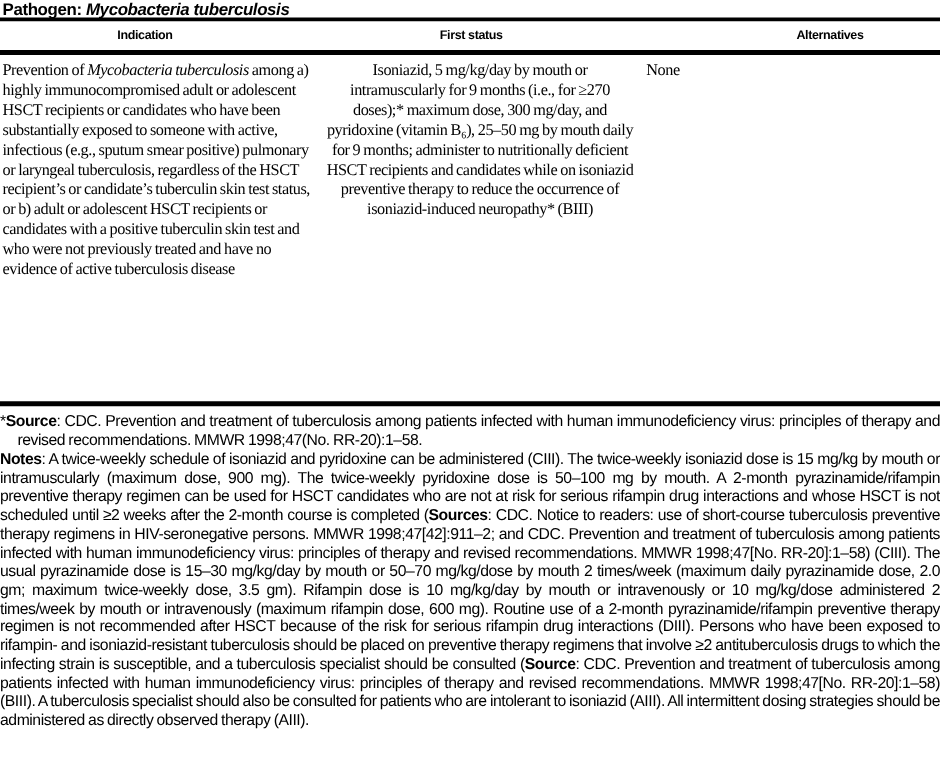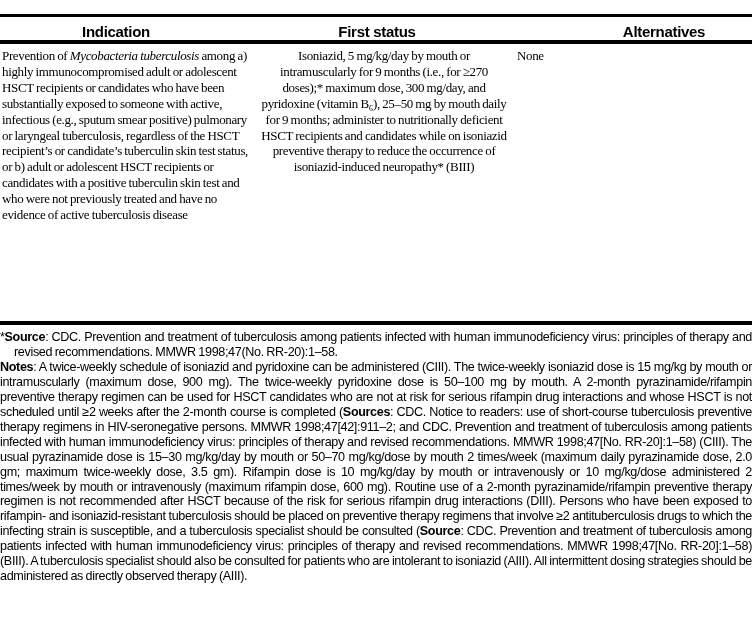--- a/index.html
+++ b/index.html
@@ -29,21 +29,21 @@
     font-size: 13.5px;
     font-weight: 700;
     letter-spacing: -0.3px;
     white-space: nowrap;
   }
 
   .col-header {
     position: absolute;
     top: 23px;
     transform: translateX(-50%);
-    font-size: 15px;
+    font-size: 10px;
     font-weight: 700;
     letter-spacing: -0.3px;
     white-space: nowrap;
   }
   .col-header.h1 { left: 116px; }
   .col-header.h2 { left: 377px; }
   .col-header.h3 { left: 664px; }
 
   .cell {
     position: absolute;
@@ -76,20 +76,21 @@
   }
 
   .seg-b { font-weight: 700; }
   .seg-i { font-style: italic; }
 </style>
 </head>
 <body>
 
 <div class="page">
 
+  <div class="pathogen-line"><span class="seg-b">Pathogen: </span><span class="seg-b seg-i">Mycobacteria tuberculosis</span></div>
 
   <div class="rule rule-pathogen"></div>
 
   <div class="col-header h1">Indication</div>
   <div class="col-header h2">First status</div>
   <div class="col-header h3">Alternatives</div>
 
   <div class="rule rule-header"></div>
 
   <div class="cell c1"><span>Prevention of </span><span class="seg-i">Mycobacteria tuberculosis</span><span> among a) highly immunocompromised adult or adolescent HSCT recipients or candidates who have been substantially exposed to someone with active, infectious (e.g., sputum smear positive) pulmonary or laryngeal tuberculosis, regardless of the HSCT recipient’s or candidate’s tuberculin skin test status, or b) adult or adolescent HSCT recipients or candidates with a positive tuberculin skin test and who were not previously treated and have no evidence of active tuberculosis disease</span></div>

